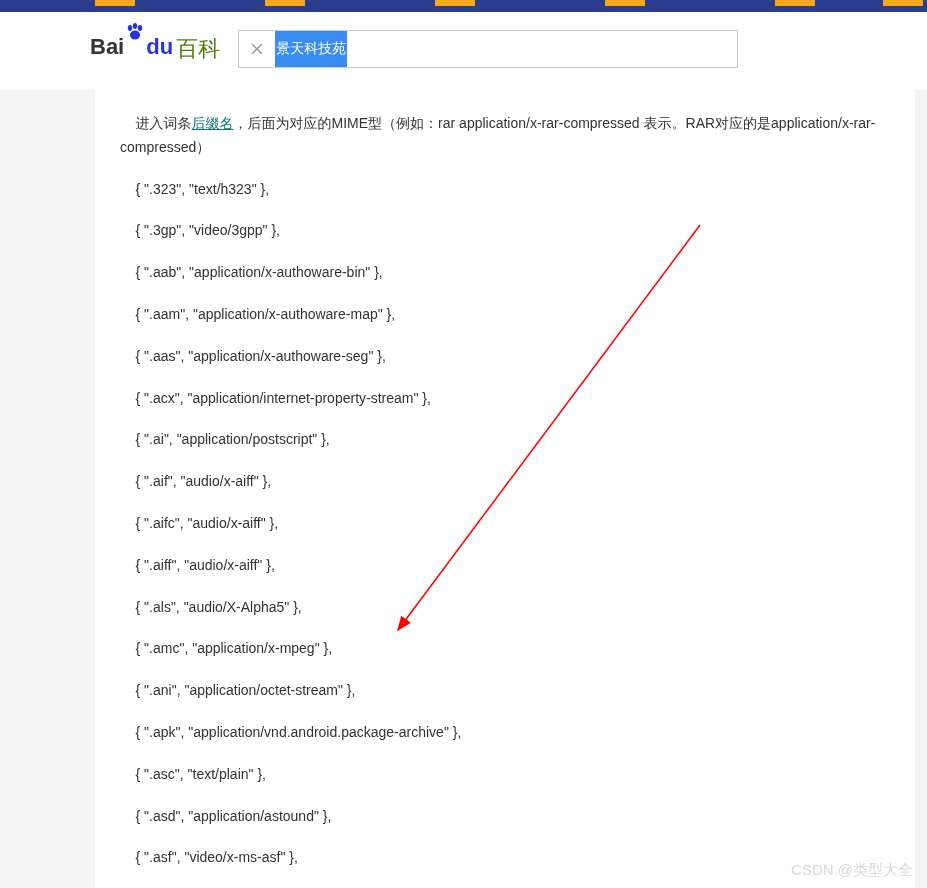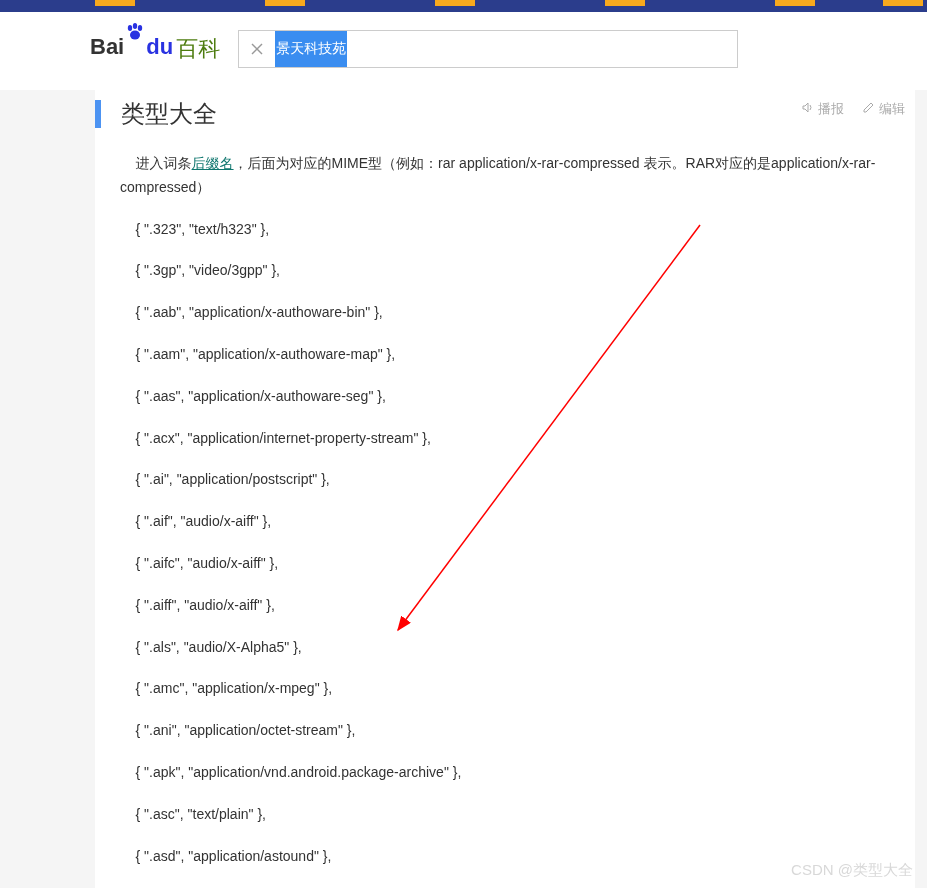--- a/index.html
+++ b/index.html
@@ -199,43 +199,20 @@
           <line x1="2" y1="2" x2="12" y2="12" stroke="#999" stroke-width="1.5"></line>
           <line x1="12" y1="2" x2="2" y2="12" stroke="#999" stroke-width="1.5"></line>
         </svg>
       </div>
       <button class="search-btn">景天科技苑</button>
     </div>
   </div>
 </div>
 
 <div class="content-wrap">
-  <div class="section-header">
-    <div class="section-bar"></div>
-    <h2 class="section-title">类型大全</h2>
-    <div class="section-actions">
-      <div class="section-action">
-        <span>
-          <svg width="13" height="13" viewBox="0 0 13 13">
-            <path d="M2 5 L2 8 L4 8 L7 11 L7 2 L4 5 Z" fill="none" stroke="#aaa" stroke-width="1"></path>
-            <path d="M9 4 Q11 6.5 9 9" fill="none" stroke="#aaa" stroke-width="1"></path>
-          </svg>
-        </span>
-        <span>播报</span>
-      </div>
-      <div class="section-action">
-        <span>
-          <svg width="13" height="13" viewBox="0 0 13 13">
-            <path d="M2 11 L2 9 L9 2 L11 4 L4 11 Z" fill="none" stroke="#aaa" stroke-width="1"></path>
-          </svg>
-        </span>
-        <span>编辑</span>
-      </div>
-    </div>
-  </div>
 
   <div class="content-body">
     <p class="intro">
       &nbsp;&nbsp;&nbsp;&nbsp;<span>进入词条</span><a href="#" class="link">后缀名</a><span>，后面为对应的MIME型（例如：rar application/x-rar-compressed 表示。RAR对应的是application/x-rar-compressed）</span>
     </p>
     <div id="mime-list">
         <p class="mime-line">&nbsp;&nbsp;&nbsp;&nbsp;{ ".323", "text/h323" },</p>
         <p class="mime-line">&nbsp;&nbsp;&nbsp;&nbsp;{ ".3gp", "video/3gpp" },</p>
         <p class="mime-line">&nbsp;&nbsp;&nbsp;&nbsp;{ ".aab", "application/x-authoware-bin" },</p>
         <p class="mime-line">&nbsp;&nbsp;&nbsp;&nbsp;{ ".aam", "application/x-authoware-map" },</p>

